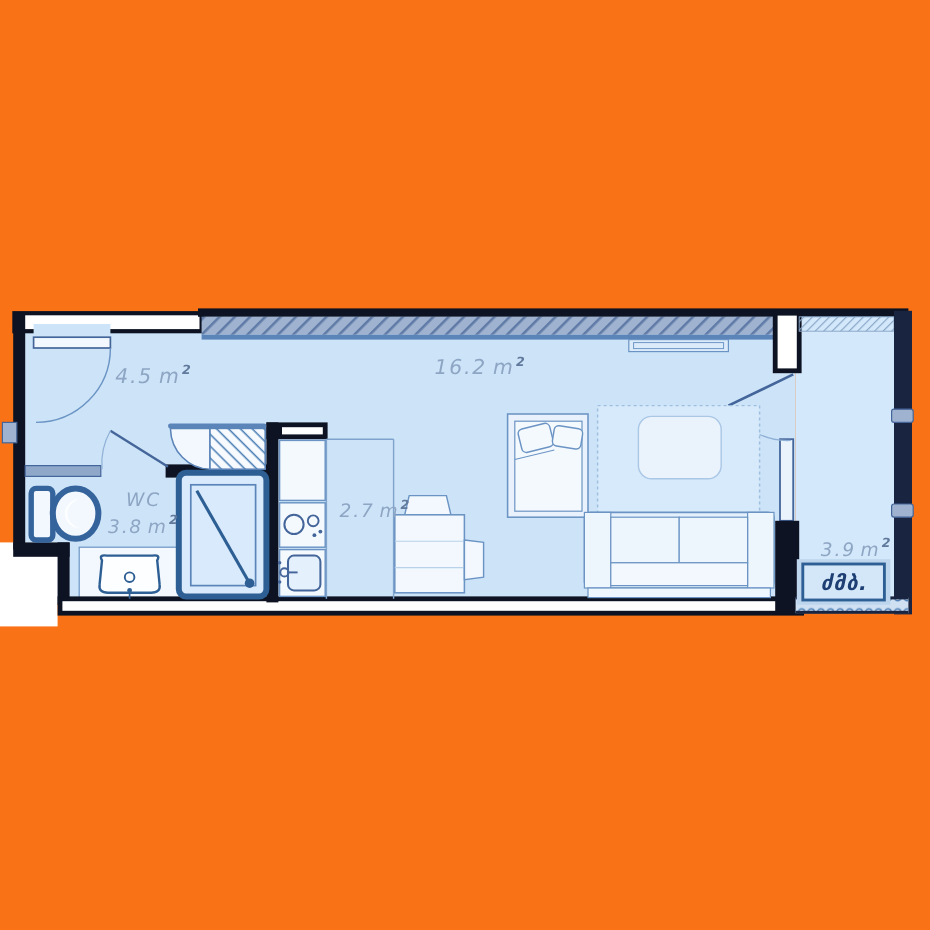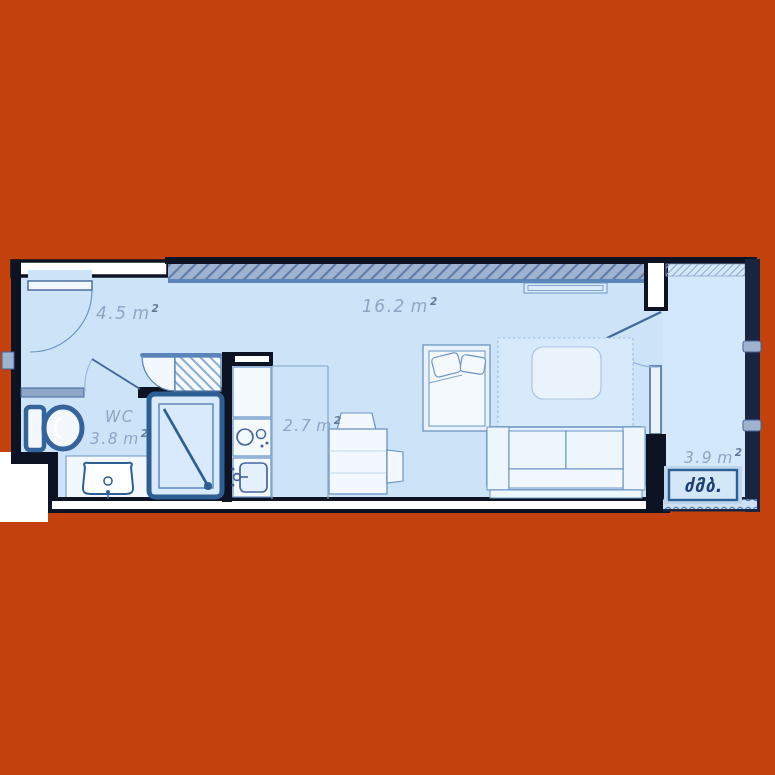--- a/index.html
+++ b/index.html
@@ -1,16 +1,16 @@
 <!DOCTYPE html>
 <html><head>
 <meta charset="utf-8">
 <style>
   html,body{margin:0;padding:0;background:#ffffff;}
-  .stage{position:relative;width:775px;height:775px;background:#c2410c;overflow:hidden;
+  .stage{position:relative;width:775px;height:775px;background:#f97316;overflow:hidden;
          font-family:"DejaVu Sans",sans-serif;}
   svg{display:block}
   .lbl{font-family:"DejaVu Sans",sans-serif;font-style:italic;font-size:17px;
        fill:#8ea6c4;letter-spacing:1.5px;}
   .lbl-sm{font-size:15.5px;}
   .sup{font-size:10.5px;font-weight:bold;fill:#60799c;letter-spacing:0;}
   .logo-txt{font-family:"DejaVu Sans",sans-serif;font-style:italic;font-weight:bold;
        font-size:17px;fill:#1d3f73;letter-spacing:1px;}
 </style>
 </head>

